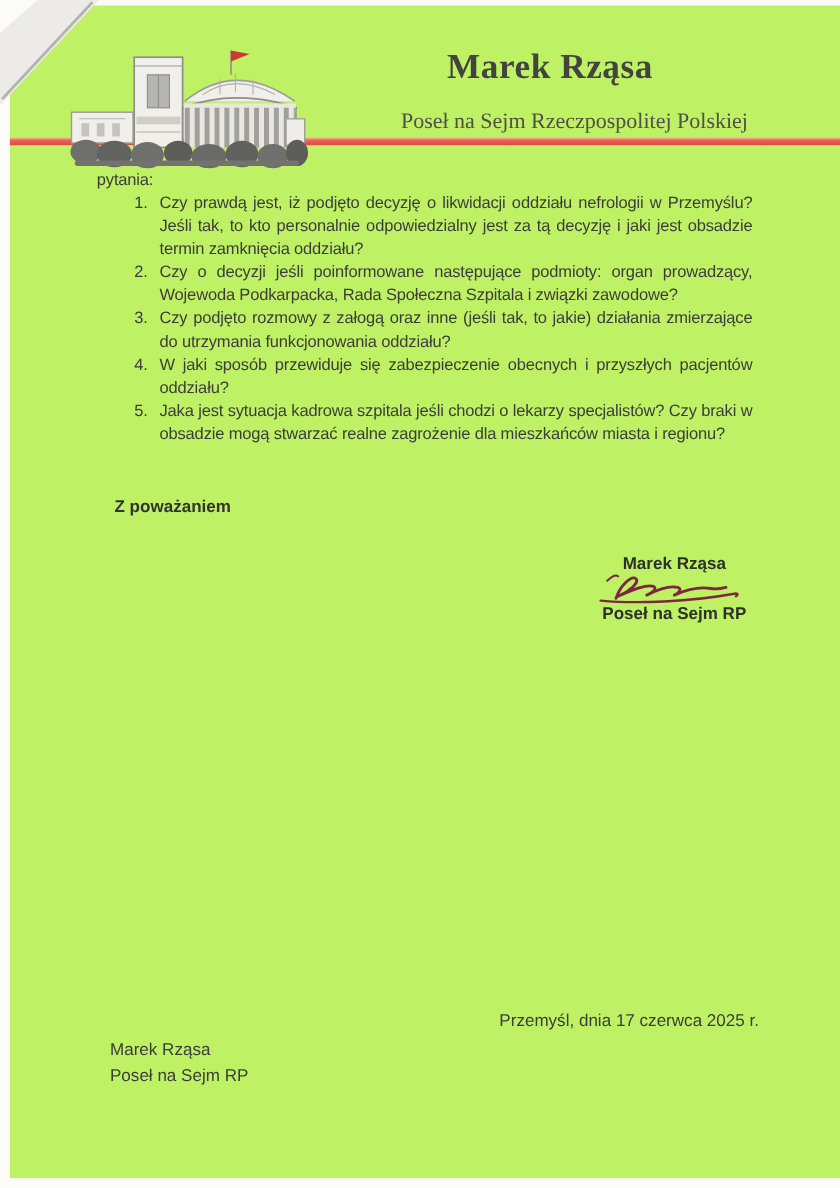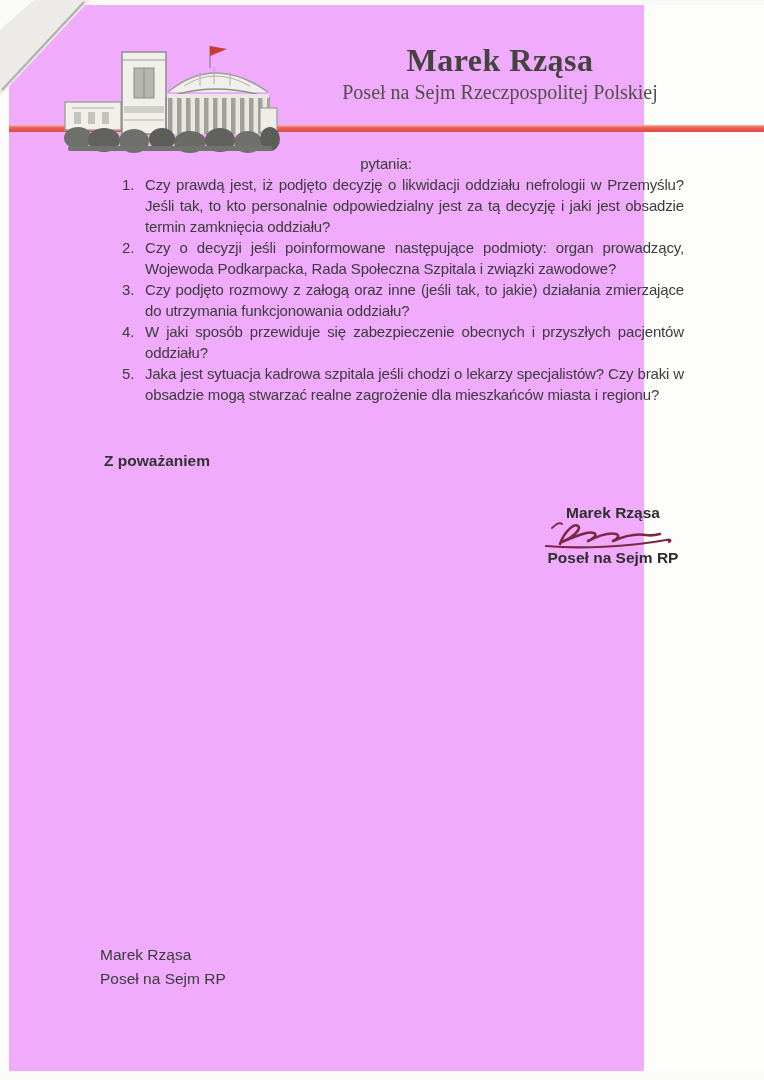--- a/index.html
+++ b/index.html
@@ -4,22 +4,22 @@
 <style>
   html,body{margin:0;padding:0;}
   body{
     width:764px;height:1080px;
     background:#fdfdfc;
     font-family:"Liberation Sans", sans-serif;
     overflow:hidden;
   }
   .scan-page{
     position:relative;
-    width:644px;height:1080px;
-    background:#f0abfc;
+    width:764px;height:1080px;
+    background:#bef264;
   }
   
   .edge-left{position:absolute;left:0;top:0;width:9px;height:1080px;background:#fcfcfb;}
   .edge-bottom{position:absolute;left:0;bottom:0;width:764px;height:9px;background:#fbfbf8;}
   .edge-top{position:absolute;left:0;top:0;width:764px;height:5px;background:#f9f9f7;}
 
   
   .fold-corner{position:absolute;left:0;top:0;width:96px;height:100px;}
 
   
@@ -31,30 +31,30 @@
 
   
   .logo{position:absolute;left:62px;top:42px;z-index:2;}
   .head-text{
     position:absolute;left:320px;top:42px;width:360px;
     text-align:center;z-index:2;
     font-family:"Liberation Serif", serif;
     color:#45433f;
   }
   .head-name{font-size:32px;font-weight:bold;letter-spacing:.5px;line-height:36px;color:#454340;}
-  .head-subtitle{font-size:20px;line-height:26px;margin-top:1px;color:#514f4a;}
+  .head-subtitle{font-size:20px;line-height:26px;margin-top:19px;color:#514f4a;text-align:right;}
 
   
   .letter-body{
     position:absolute;left:88px;top:153px;width:596px;
     font-size:15px;line-height:21px;color:#3c3c3c;
     letter-spacing:-0.15px;
   }
   .intro-line1{text-align:justify;text-align-last:justify;text-indent:45px;}
-  .intro-line2{text-align:center;}
+  .intro-line2{text-align:left;}
   ol.questions{list-style:none;margin:0;padding:0 0 0 34px;}
   ol.questions li{display:flex;}
   ol.questions .q-num{flex:none;width:23px;}
   ol.questions .q-text{flex:1;text-align:justify;}
 
   .closing{
     position:absolute;left:104px;top:452px;
     font-size:15.5px;font-weight:bold;color:#333;
     z-index:2;
   }
@@ -181,19 +181,20 @@
     <div class="sig-script">
       <svg width="150" height="34" viewBox="0 0 150 34">
         <path d="M22 26 C26 14 36 5 40 8 C44 11 34 20 24 24 C38 18 50 13 56 15 C60 17 55 21 50 23 C60 18 70 14 78 16 C82 17 80 21 75 23 C84 19 96 15 108 17 C114 18 118 17 122 16" fill="none" stroke="#7b2742" stroke-width="2.6" stroke-linecap="round" stroke-linejoin="round"></path>
         <path d="M8 28 C40 31 90 29 128 22 C132 21 134 22 131 24" fill="none" stroke="#7b2742" stroke-width="2.2" stroke-linecap="round"></path>
         <path d="M14 10 C18 6 22 4 24 6" fill="none" stroke="#7b2742" stroke-width="1.8" stroke-linecap="round"></path>
       </svg>
     </div>
     <div class="sig-title">Poseł na Sejm RP</div>
   </div>
 
+  <div class="dateline">Przemyśl, dnia 17 czerwca 2025 r.</div>
 
   <div class="sender-block">
     <div>Marek Rząsa</div>
     <div>Poseł na Sejm RP</div>
   </div>
 
 </div>
 
 </body></html>

